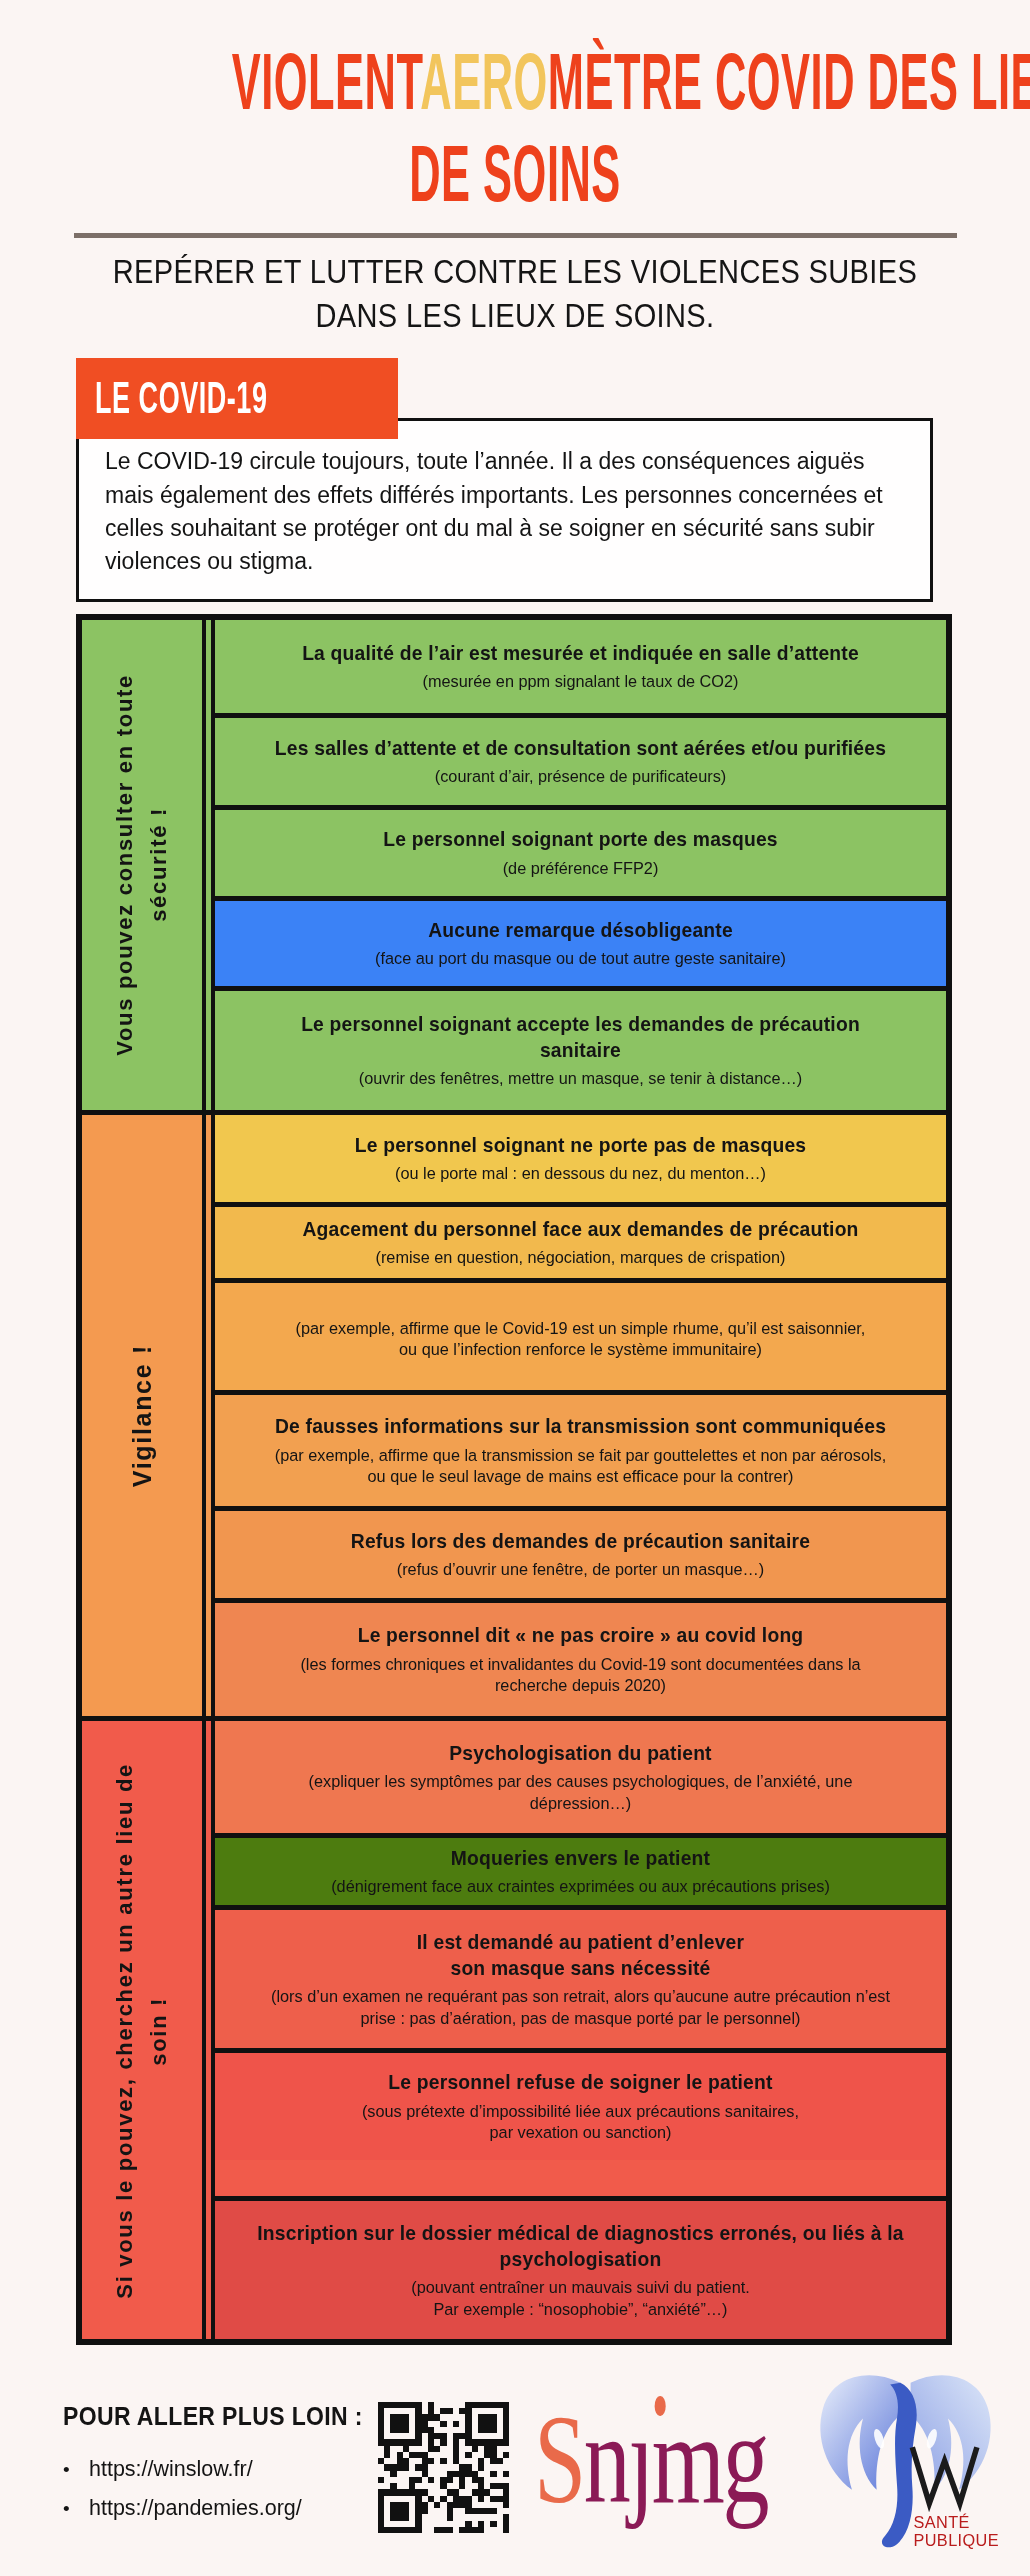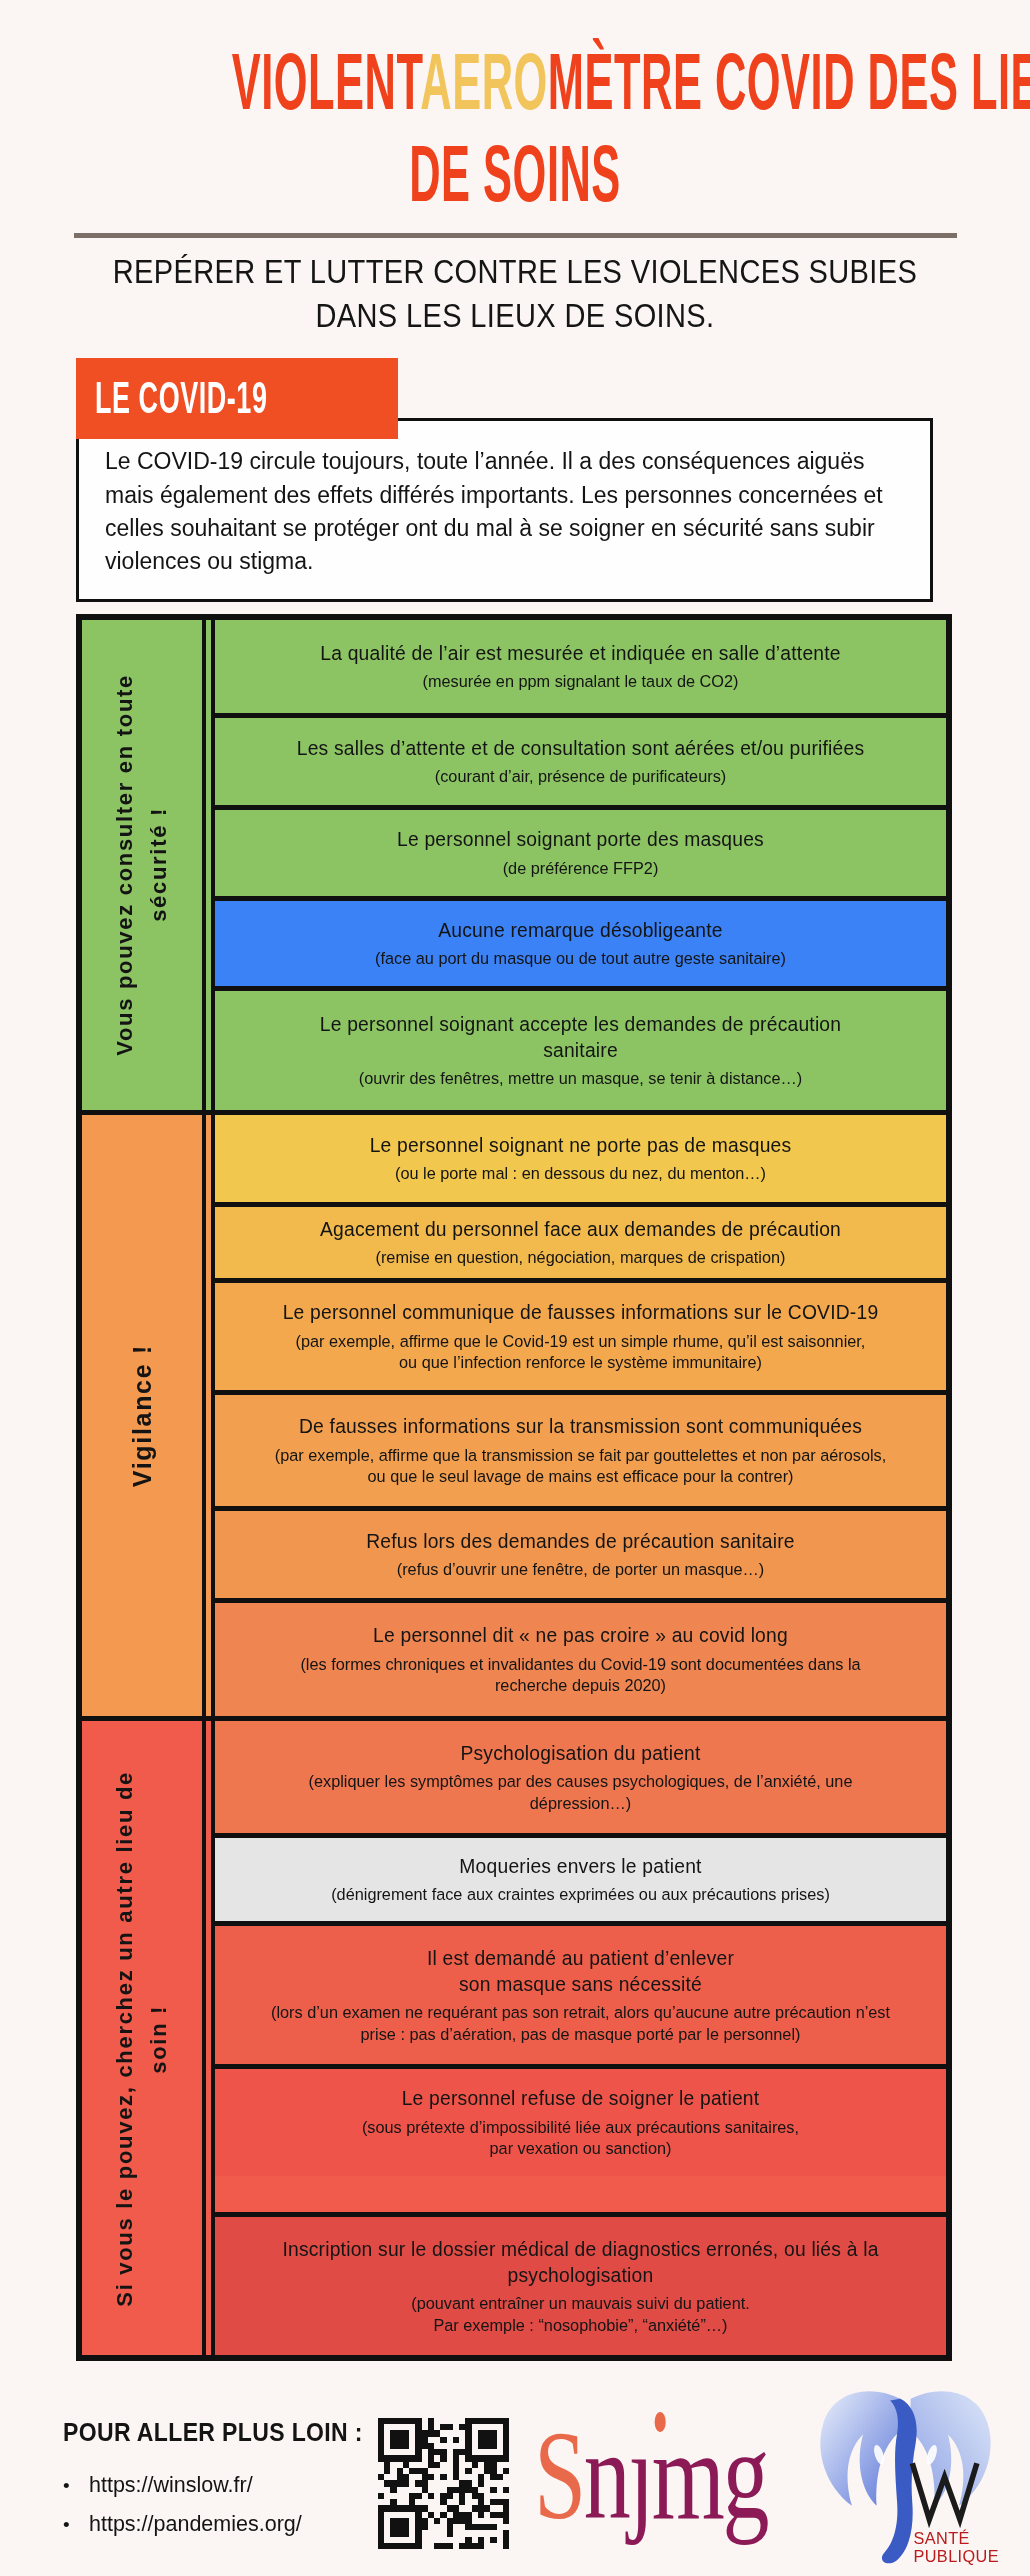--- a/index.html
+++ b/index.html
@@ -50,21 +50,21 @@
     writing-mode:vertical-rl; transform:rotate(180deg);
     white-space:pre-line; text-align:center;
     font-weight:700; font-size:22px; letter-spacing:1.7px; line-height:1.55;
   }
   .rows { flex:1 1 auto; border-left:13.7px double #101010; display:flex; flex-direction:column; }
   .row {
     display:flex; flex-direction:column; justify-content:center; align-items:center;
     text-align:center; padding:5.2px 19px;
   }
   .row.rb { border-top:5.2px solid #101010; }
-  .rt { font-weight:400; font-size:19.3px; line-height:1.35; white-space:pre-line; letter-spacing:0.2px; }
+  .rt { font-weight:700; font-size:19.3px; line-height:1.35; white-space:pre-line; letter-spacing:0.2px; }
   .rs { font-size:16.3px; line-height:1.32; white-space:pre-line; margin-top:4.3px; }
   
   .footer { position:relative; height:275px; }
   .more { position:absolute; left:63px; top:57px; }
   .more-h { font-weight:700; font-size:25px; letter-spacing:0.4px;
     transform:scaleX(.92); transform-origin:left; white-space:nowrap; }
   .more ul { list-style:none; margin-top:19px; }
   .more li { font-size:21.5px; line-height:1.8; white-space:nowrap; }
   .more li .blt { display:inline-block; width:26px; font-size:19px; }
   .qr { position:absolute; left:378px; top:57px; width:131px; height:131px; }
@@ -140,21 +140,20 @@
       <div class="rows">
         <div class="row" style="background: rgb(241, 199, 78); height: 87px;">
           <div class="rt">Le personnel soignant ne porte pas de masques</div>
           <div class="rs">(ou le porte mal : en dessous du nez, du menton…)</div>
         </div>
         <div class="row rb" style="background: rgb(242, 185, 77); height: 76px;">
           <div class="rt">Agacement du personnel face aux demandes de précaution</div>
           <div class="rs">(remise en question, négociation, marques de crispation)</div>
         </div>
         <div class="row rb" style="background: rgb(243, 168, 78); height: 112px;">
-          <div class="rt">Le personnel communique de fausses informations sur le COVID-19</div>
           <div class="rs">(par exemple, affirme que le Covid-19 est un simple rhume, qu’il est saisonnier,
 ou que l’infection renforce le système immunitaire)</div>
         </div>
         <div class="row rb" style="background: rgb(242, 160, 80); height: 116px;">
           <div class="rt">De fausses informations sur la transmission sont communiquées</div>
           <div class="rs">(par exemple, affirme que la transmission se fait par gouttelettes et non par aérosols,
 ou que le seul lavage de mains est efficace pour la contrer)</div>
         </div>
         <div class="row rb" style="background: rgb(241, 150, 79); height: 92px;">
           <div class="rt">Refus lors des demandes de précaution sanitaire</div>
@@ -171,21 +170,21 @@
       <div class="side-cell" style="background: rgb(241, 91, 75);">
         <div class="vlabel">Si vous le pouvez, cherchez un autre lieu de
 soin !</div>
       </div>
       <div class="rows">
         <div class="row" style="background: rgb(239, 119, 80); height: 112px;">
           <div class="rt">Psychologisation du patient</div>
           <div class="rs">(expliquer les symptômes par des causes psychologiques, de l’anxiété, une
 dépression…)</div>
         </div>
-        <div class="row rb" style="background: #e5e5e5; height: 88px;">
+        <div class="row rb" style="background: #4d7c0f; height: 72px;">
           <div class="rt">Moqueries envers le patient</div>
           <div class="rs">(dénigrement face aux craintes exprimées ou aux précautions prises)</div>
         </div>
         <div class="row rb" style="background: rgb(238, 95, 75); height: 143px;">
           <div class="rt">Il est demandé au patient d’enlever
 son masque sans nécessité</div>
           <div class="rs">(lors d’un examen ne requérant pas son retrait, alors qu’aucune autre précaution n’est
 prise : pas d’aération, pas de masque porté par le personnel)</div>
         </div>
         <div class="row rb" style="background: rgb(239, 84, 74); height: 112px;">

